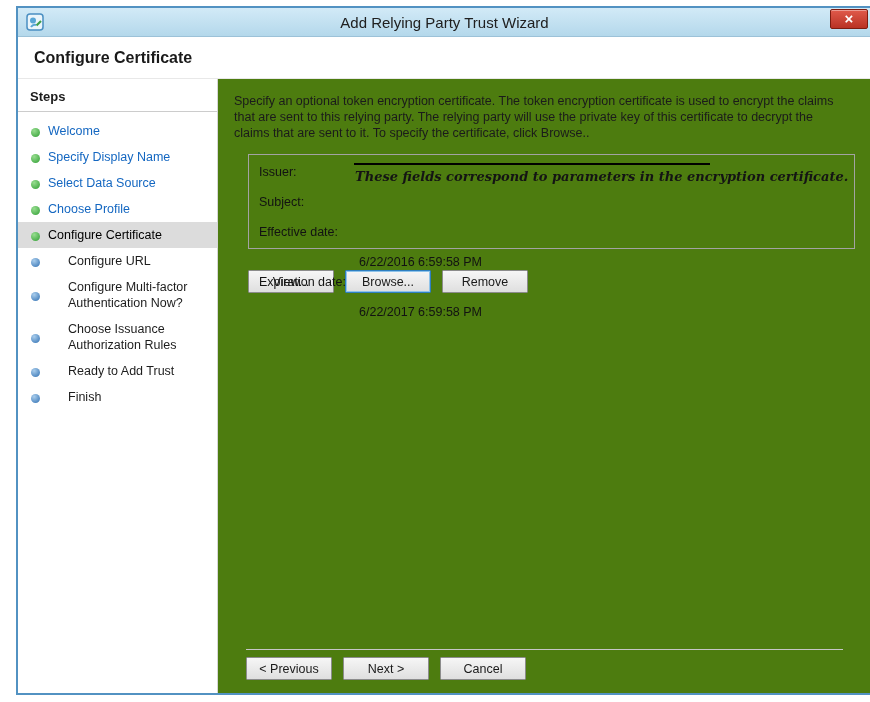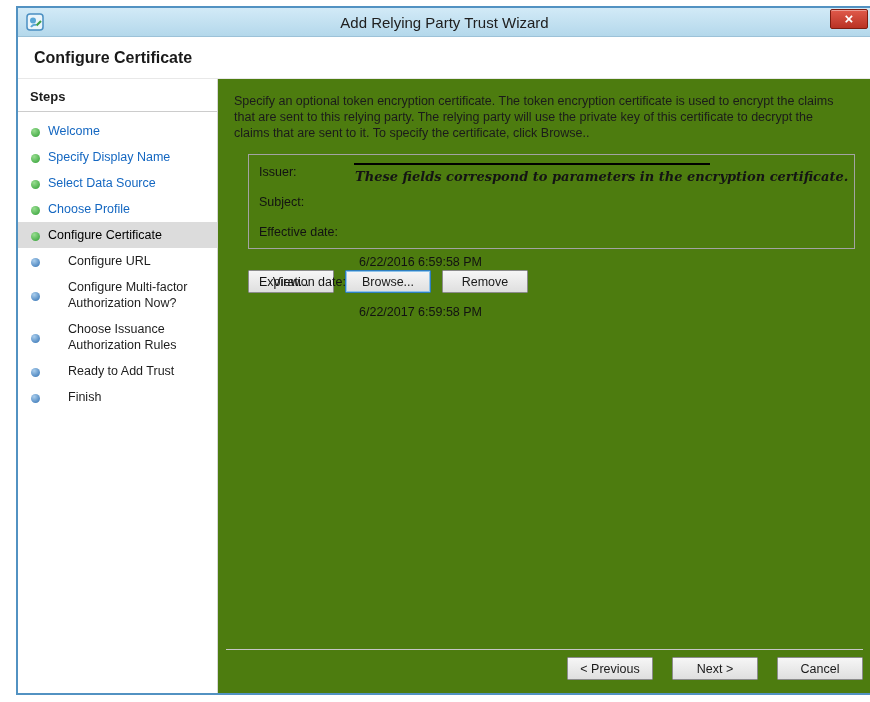--- a/index.html
+++ b/index.html
@@ -55,22 +55,22 @@
   .annotation{position:absolute;left:106px;top:14px;font-family:"DejaVu Serif",serif;
     font-style:italic;font-weight:bold;font-size:13px;color:#141414;white-space:nowrap;}
   .redaction{position:absolute;left:105px;top:8px;width:356px;height:2px;background:#000;}
 
   .cert-buttons{display:flex;gap:11px;margin:21px 0 0 14px;}
   .btn{height:23px;min-width:86px;padding:0 10px;font-size:12.5px;font-family:inherit;
     color:#1a1a1a;background:linear-gradient(180deg,#f6f6f6,#dfdfdf);border:1px solid #8c8c8c;
     border-radius:1px;display:flex;align-items:center;justify-content:center;cursor:pointer;}
   .btn.focused{border:1px solid #2f7fc1;box-shadow:inset 0 0 0 1px #8fc3ea;}
 
-  .footer{margin:0 8px;border-top:1px solid #c6c6c6;padding:7px 0 13px 0;
-    display:flex;justify-content:flex-end;gap:19px;}
+  .footer{margin:0 28px;border-top:1px solid #c6c6c6;padding:7px 0 13px 0;
+    display:flex;gap:11px;}
 </style>
 </head>
 <body>
 
 <div class="window">
 
   <div class="titlebar">
     <svg class="app-icon" viewBox="0 0 18 18">
       <rect x="1" y="1" width="16" height="16" rx="3" fill="#eaf5fb" stroke="#4a8fc2" stroke-width="1.5"></rect>
       <circle cx="7" cy="7.5" r="3" fill="#58a6d6"></circle>
@@ -107,21 +107,21 @@
         <div class="step current">
           <span class="bullet"></span>
           <span class="label">Configure Certificate</span>
         </div>
         <div class="step pending">
           <span class="bullet"></span>
           <span class="label">Configure URL</span>
         </div>
         <div class="step pending">
           <span class="bullet"></span>
-          <span class="label">Configure Multi-factor Authorization Now?</span>
+          <span class="label">Configure Multi-factor Authentication Now?</span>
         </div>
         <div class="step pending">
           <span class="bullet"></span>
           <span class="label">Choose Issuance Authorization Rules</span>
         </div>
         <div class="step pending">
           <span class="bullet"></span>
           <span class="label">Ready to Add Trust</span>
         </div>
         <div class="step pending">

